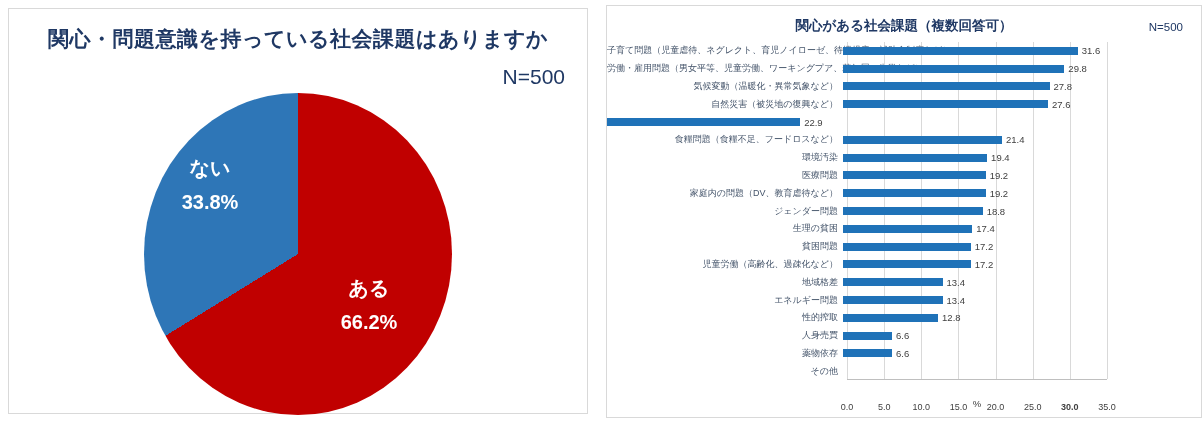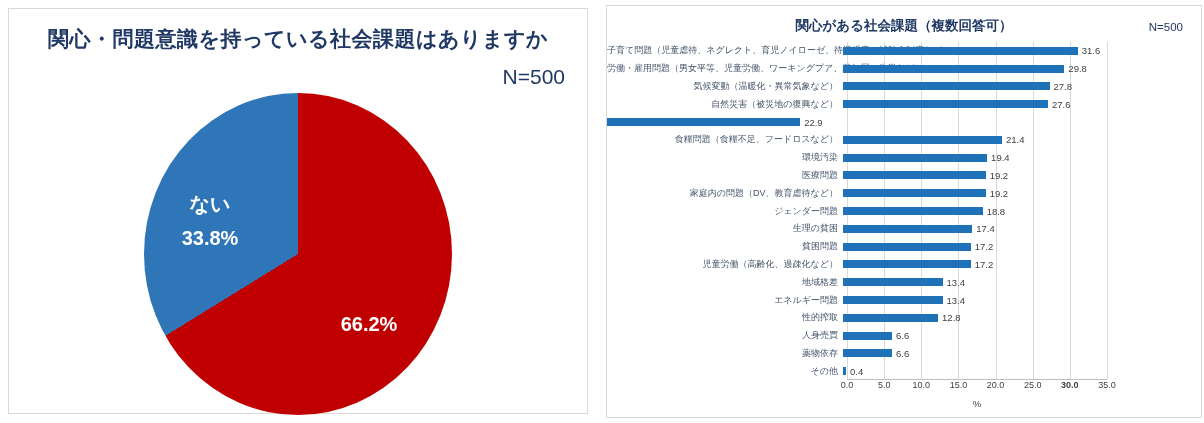--- a/index.html
+++ b/index.html
@@ -4,52 +4,53 @@
 <style>
   * { margin:0; padding:0; box-sizing:border-box; }
   html,body { width:1204px; height:423px; background:#ffffff; font-family:"Liberation Sans", sans-serif; overflow:hidden; }
   .panel { position:absolute; background:#ffffff; border:1px solid #d9d9d9; }
 
   
   .pie-panel { left:8px; top:8px; width:580px; height:406px; }
   .pie-title { position:absolute; top:16px; left:0; width:100%; text-align:center; font-size:21px; font-weight:700; color:#1f3864; letter-spacing:0.5px; }
   .pie-n { position:absolute; top:56px; right:22px; font-size:21px; color:#1f3864; }
   .pie { position:absolute; left:135px; top:84px; width:308px; height:322px; border-radius:50%; }
-  .pie-label { position:absolute; text-align:center; color:#ffffff; font-weight:700; font-size:20px; line-height:1.7;margin-top:36px; }
+  .pie-label { position:absolute; text-align:center; color:#ffffff; font-weight:700; font-size:20px; line-height:1.7; }
   .pie-label-no  { left:131px; top:142px; width:140px; }
   .pie-label-yes { left:285px; top:262px; width:150px; }
 
   
   .bar-panel { left:606px; top:5px; width:596px; height:413px; }
   .bar-title { position:absolute; top:11px; left:0; width:100%; text-align:center; font-size:13.5px; font-weight:700; color:#1f3864; }
   .bar-n { position:absolute; top:15px; right:18px; font-size:11.5px; color:#1f3864; }
   .plot { position:absolute; left:240px; top:36px; width:260px; height:338px; border-bottom:1px solid #bfbfbf; }
   .gridline { position:absolute; top:0; bottom:0; width:1px; background:#d9d9d9; }
   .rows { position:absolute; left:0; top:36px; width:594px; height:338px; display:flex; flex-direction:column; }
   .row { flex:1; display:flex; align-items:center; }
   .row-label { width:236px; text-align:right; padding-right:5px; font-size:9px; color:#44546a; white-space:nowrap; overflow:visible; }
   .bar-cell { width:260px; display:flex; align-items:center; position:relative; }
   .bar { height:8px; background:#1f72b8; }
   .bar-value { font-size:9.5px; color:#404040; margin-left:4px; white-space:nowrap; }
-  .xticks { position:absolute; left:240px; top:374px; width:260px; height:12px; }
+  .xticks { position:absolute; left:240px; top:396px; width:260px; height:12px; }
   .xtick { position:absolute; transform:translateX(-50%); font-size:9px; color:#404040; }
   .x-axis-label { position:absolute; left:240px; top:392px; width:260px; text-align:center; font-size:9.5px; color:#404040; }
 </style>
 </head>
 <body>
 
 <div class="panel pie-panel">
   <div class="pie-title">関心・問題意識を持っている社会課題はありますか</div>
   <div class="pie-n">N=500</div>
   <div class="pie" style="background: conic-gradient(rgb(192, 0, 0) 0deg, rgb(192, 0, 0) 238.32deg, rgb(46, 118, 183) 238.32deg, rgb(46, 118, 183) 360deg);"></div>
   <div class="pie-label pie-label-no">
     <div>ない</div>
     <div>33.8%</div>
   </div>
   <div class="pie-label pie-label-yes">
+    <div>ある</div>
     <div>66.2%</div>
   </div>
 </div>
 
 <div class="panel bar-panel">
   <div class="bar-title">関心がある社会課題（複数回答可）</div>
   <div class="bar-n">N=500</div>
   <div class="plot">
       <div class="gridline" style="left: 0%;"></div>
       <div class="gridline" style="left: 14.2857%;"></div>
@@ -181,24 +182,20 @@
       </div>
       <div class="row">
         <div class="row-label">薬物依存</div>
         <div class="bar-cell">
           <div class="bar" style="width: 18.8571%; background: rgb(31, 114, 184);"></div>
           <span class="bar-value">6.6</span>
         </div>
       </div>
       <div class="row">
         <div class="row-label">その他</div>
-        <div class="bar-cell">
-          <div class="bar" style="width: 1.14286%; background: rgb(31, 114, 184);"></div>
-          <span class="bar-value">0.4</span>
-        </div>
       </div>
     </div>
   <div class="xticks">
       <span class="xtick" style="left: 0%;">0.0</span>
       <span class="xtick" style="left: 14.2857%;">5.0</span>
       <span class="xtick" style="left: 28.5714%;">10.0</span>
       <span class="xtick" style="left: 42.8571%;">15.0</span>
       <span class="xtick" style="left: 57.1429%;">20.0</span>
       <span class="xtick" style="left: 71.4286%;">25.0</span>
       <span class="xtick" style="left: 85.7143%; font-weight: bold;">30.0</span>

